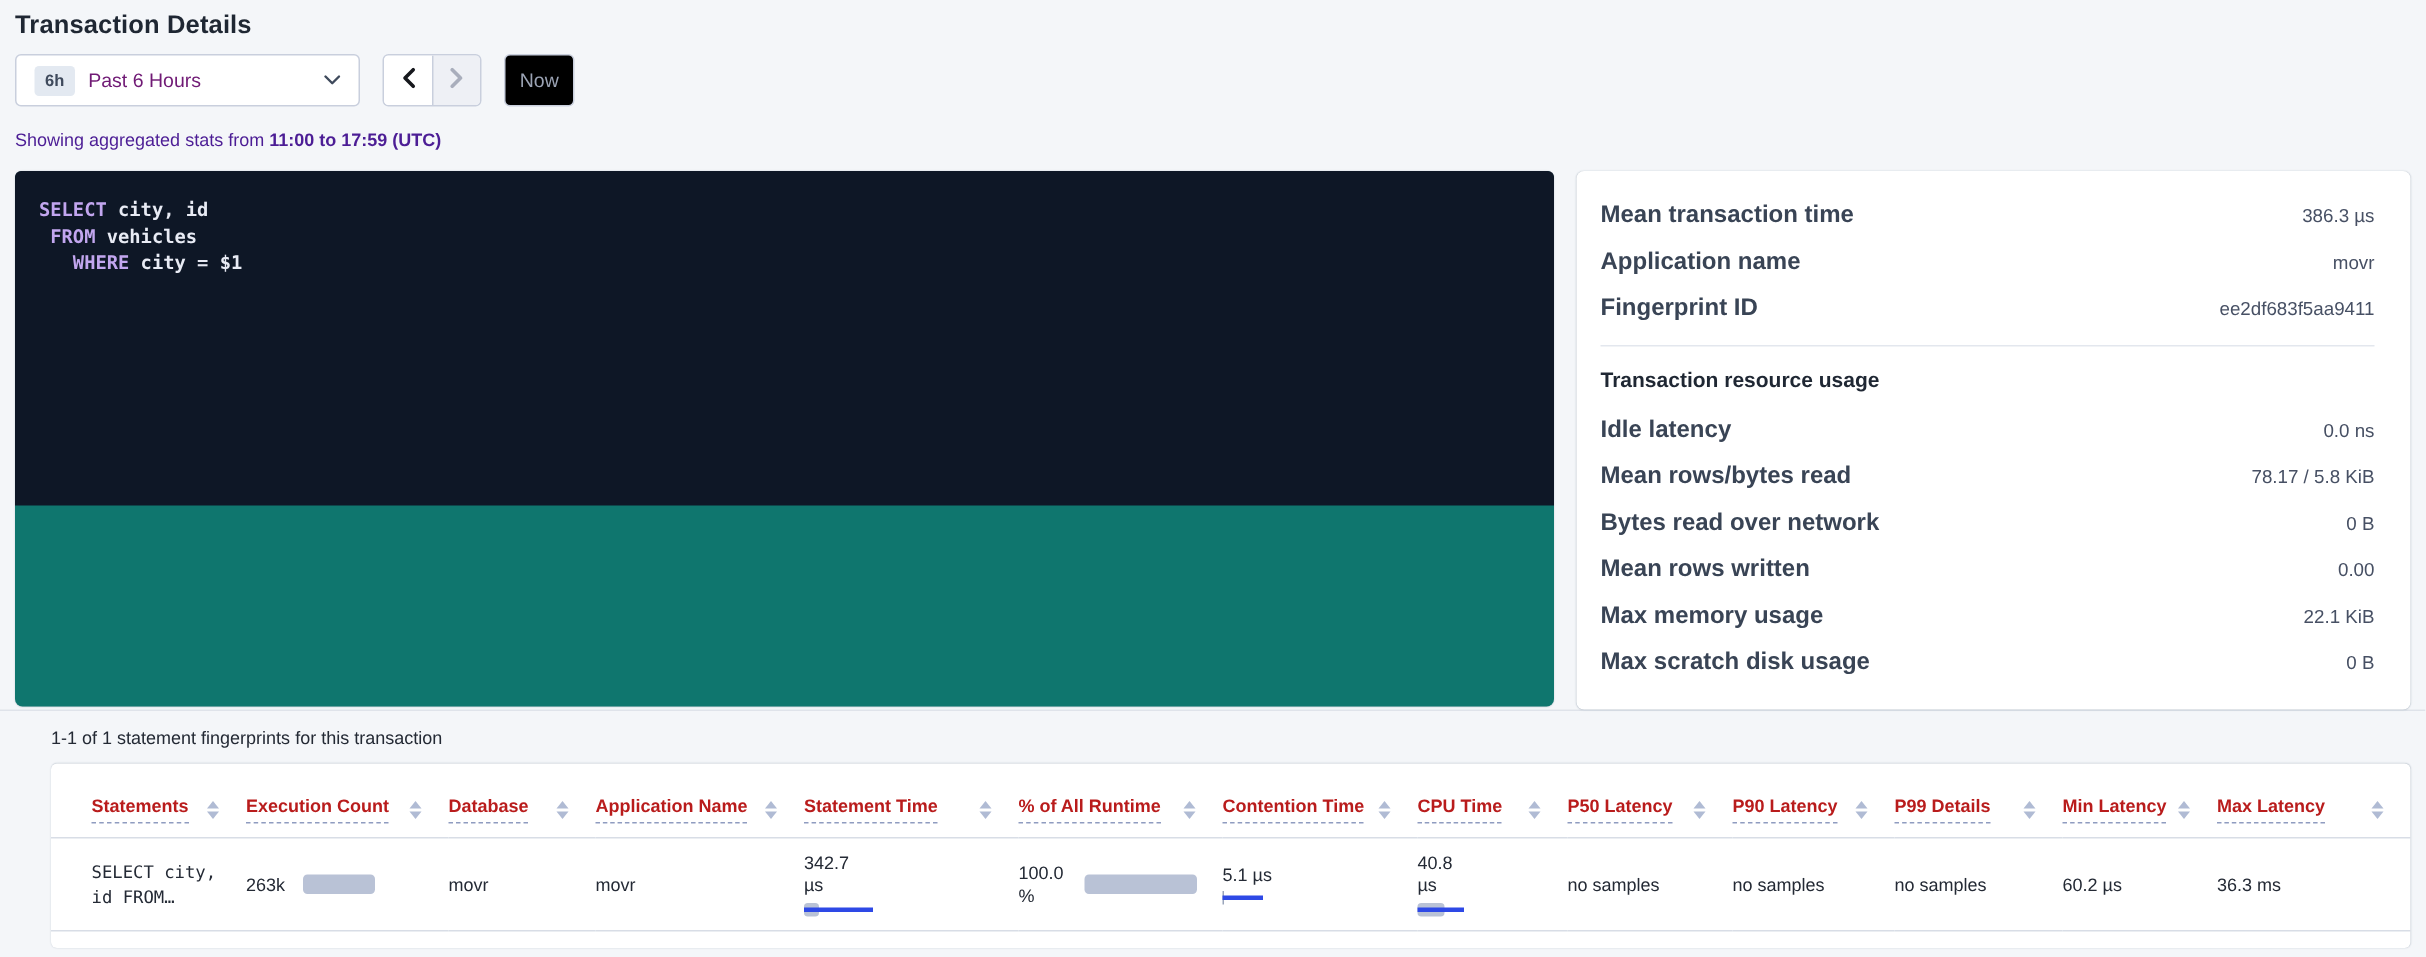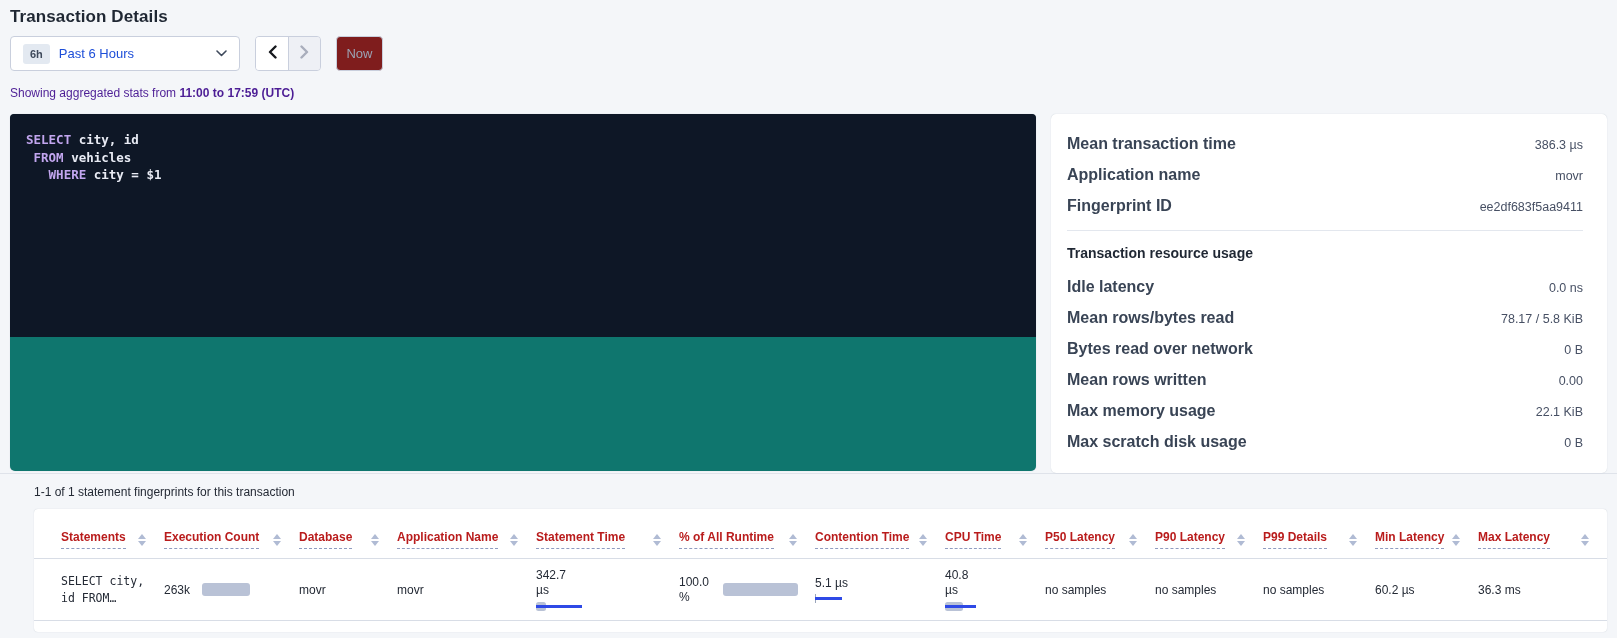--- a/index.html
+++ b/index.html
@@ -12,26 +12,26 @@
   .top-section { padding:0 10px; }
   .page-title { font-size:17px; font-weight:bold; color:#1f2733; padding:7px 0 9px; letter-spacing:.1px; }
 
   .controls-row { display:flex; align-items:center; margin-bottom:13px; }
   .time-dropdown {
     width:230px; height:35px; background:#fff; border:1px solid #c9cfdd; border-radius:4px;
     display:flex; align-items:center; padding:0 12px; cursor:pointer;
   }
   .time-badge { background:#e3e9f1; color:#3f4a5c; font-weight:bold; font-size:11px;
     padding:4px 7px; border-radius:3px; margin-right:9px; }
-  .time-label { font-size:13px; color:#1d4ed8; }
+  .time-label { font-size:13px; color:#701a75; }
   .dd-chevron { margin-left:auto; display:flex; }
   .arrow-group { display:flex; margin-left:15px; border:1px solid #c9cfdd; border-radius:4px; overflow:hidden; height:35px; }
   .arrow-btn { width:32px; height:33px; display:flex; align-items:center; justify-content:center; background:#fff; border:none; cursor:pointer; }
   .arrow-btn.disabled { background:#eef0f5; border-left:1px solid #c9cfdd; cursor:default; }
-  .now-btn { margin-left:15px; width:47px; height:35px; background:#7f1d1d; border:1px solid #c9cfdd;
+  .now-btn { margin-left:15px; width:47px; height:35px; background:#000000; border:1px solid #c9cfdd;
     border-radius:4px; color:#9ba3b4; font-size:13px; font-family:inherit; cursor:default; }
   .stats-caption { font-size:12px; color:#4c1d95; padding:2px 0 14px; }
   .stats-caption b { font-weight:bold; }
 
   .main-row { display:flex; align-items:flex-start; gap:15px; }
   .sql-card { width:1030px; height:357px; background:#0f766e; border-radius:5px; box-shadow:0 0 1px rgba(67,90,111,.3); }
   .sql-box {
     height:223px; background:#0e1726; border-radius:4px 4px 0 0;
     padding:17px 16px; overflow:hidden;
   }

